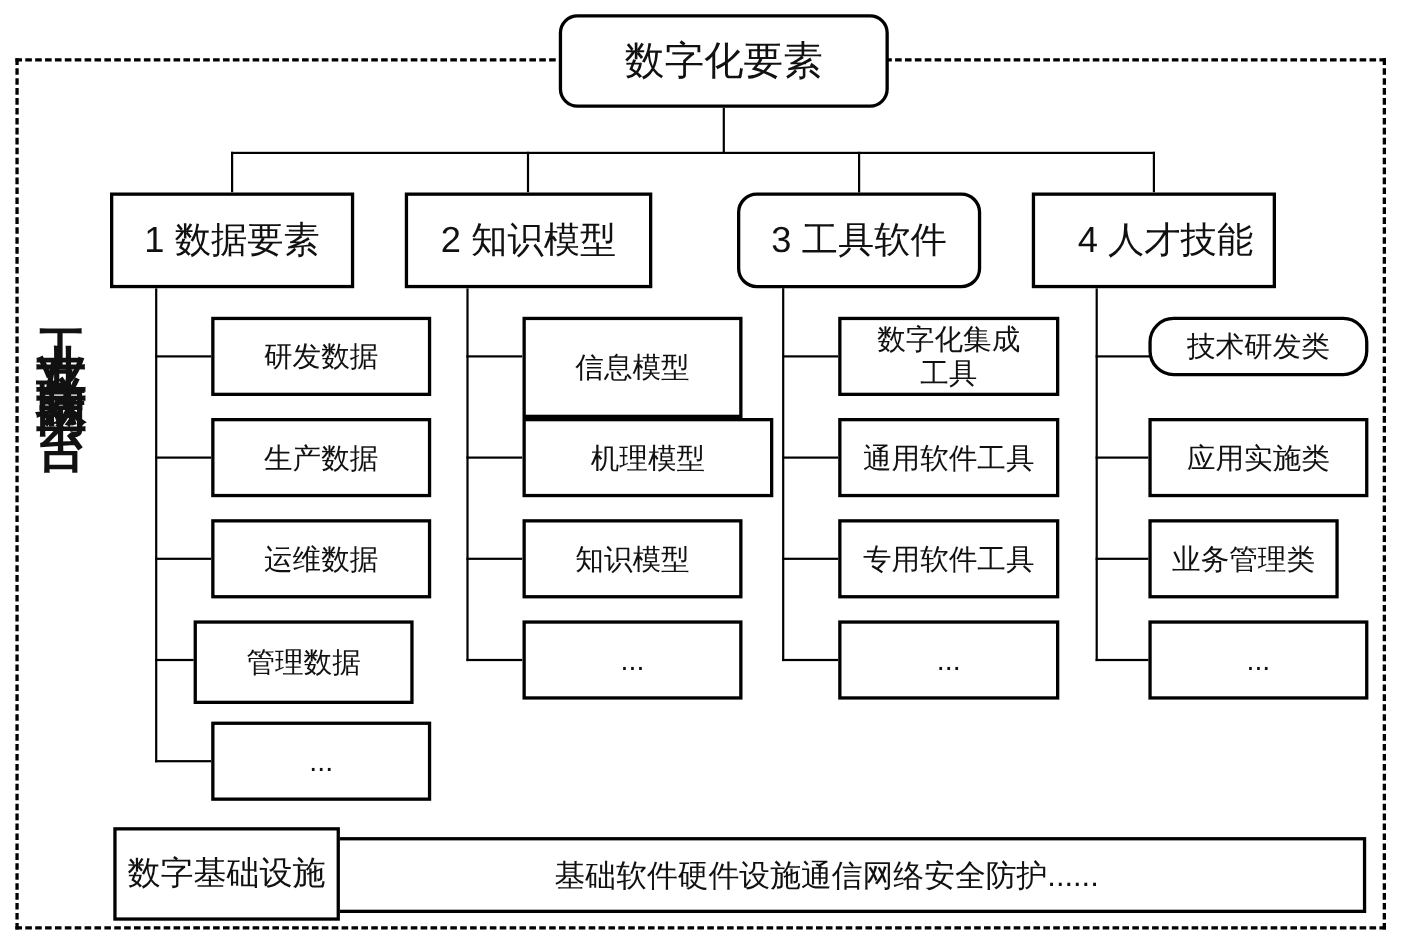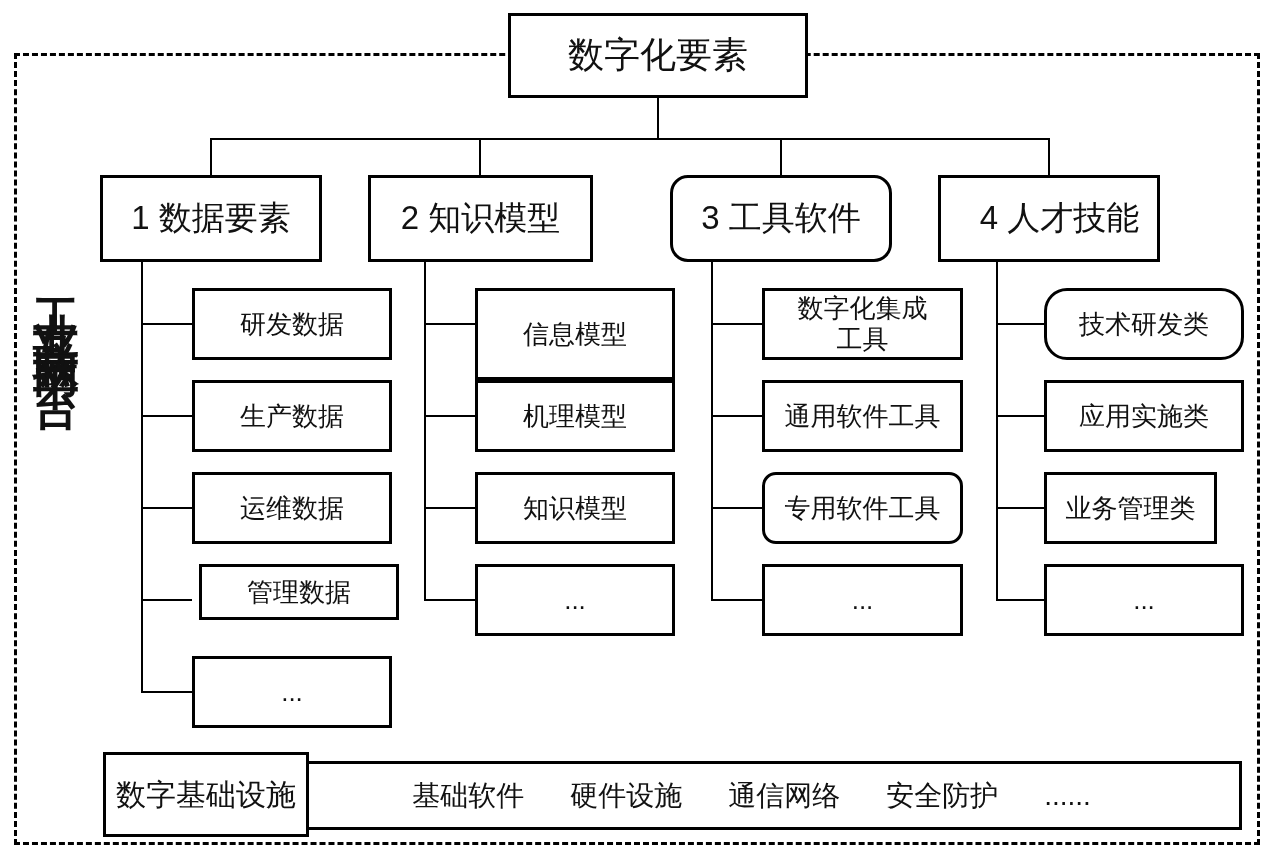--- a/index.html
+++ b/index.html
@@ -43,21 +43,20 @@
   .child-box  { font-size: 26px; }
   .infra-label-box { font-size: 30px; z-index: 3; }
   .infra-bar {
     position: absolute;
     background: #ffffff;
     border: 3px solid #000000;
     box-sizing: border-box;
     display: flex;
     align-items: center;
     justify-content: center;
-    gap: 46px;
     padding-right: 45px;
     font-size: 28px;
     z-index: 2;
   }
   .side-label {
     position: absolute;
     left: 34px; top: 262px;
     writing-mode: vertical-rl;
     text-orientation: upright;
     font-size: 46px;
@@ -102,45 +101,45 @@
   <div class="line" style="left:711px; top:415px; width:51px; height:2px;"></div>
   <div class="line" style="left:711px; top:507px; width:51px; height:2px;"></div>
   <div class="line" style="left:711px; top:599px; width:51px; height:2px;"></div>
 
   <div class="line" style="left:996px; top:262px; width:2px;  height:339px;"></div>
   <div class="line" style="left:996px; top:323px; width:50px; height:2px;"></div>
   <div class="line" style="left:996px; top:415px; width:50px; height:2px;"></div>
   <div class="line" style="left:996px; top:507px; width:50px; height:2px;"></div>
   <div class="line" style="left:996px; top:599px; width:50px; height:2px;"></div>
 
-  <div class="box root-box" style="left:508px; top:13px; width:300px; height:85px;">数字化要素</div>
+  <div class="box root-box" style="left:508px; top:13px; width:300px; height:85px;border-radius:17px;">数字化要素</div>
 
   <div class="box header-box" style="left:100px; top:175px; width:222px; height:87px;">1 数据要素</div>
   <div class="box header-box" style="left:368px; top:175px; width:225px; height:87px;">2 知识模型</div>
   <div class="box header-box" style="left:670px; top:175px; width:222px; height:87px;border-radius:18px;">3 工具软件</div>
   <div class="box header-box" style="left:938px; top:175px; width:222px; height:87px;padding-left:21px;">4 人才技能</div>
 
   <div class="box child-box" style="left:192px; top:288px; width:200px; height:72px;">研发数据</div>
   <div class="box child-box" style="left:192px; top:380px; width:200px; height:72px;">生产数据</div>
   <div class="box child-box" style="left:192px; top:472px; width:200px; height:72px;">运维数据</div>
-  <div class="box child-box" style="left:199px; top:564px; width:200px; height:56px;">管理数据</div>
+  <div class="box child-box" style="left:176px; top:564px; width:200px; height:76px;">管理数据</div>
   <div class="box child-box" style="left:192px; top:656px; width:200px; height:72px;">...</div>
 
   <div class="box child-box" style="left:475px; top:288px; width:200px; height:92px;">信息模型</div>
-  <div class="box child-box" style="left:475px; top:380px; width:200px; height:72px;">机理模型</div>
+  <div class="box child-box" style="left:475px; top:380px; width:228px; height:72px;">机理模型</div>
   <div class="box child-box" style="left:475px; top:472px; width:200px; height:72px;">知识模型</div>
   <div class="box child-box" style="left:475px; top:564px; width:200px; height:72px;">...</div>
 
   <div class="box child-box" style="left:762px; top:288px; width:201px; height:72px; font-size:26px;">数字化集成
 工具</div>
   <div class="box child-box" style="left:762px; top:380px; width:201px; height:72px;">通用软件工具</div>
-  <div class="box child-box" style="left:762px; top:472px; width:201px; height:72px;border-radius:14px;">专用软件工具</div>
+  <div class="box child-box" style="left:762px; top:472px; width:201px; height:72px;">专用软件工具</div>
   <div class="box child-box" style="left:762px; top:564px; width:201px; height:72px;">...</div>
 
-  <div class="box child-box" style="left:1044px; top:288px; width:200px; height:72px;border-radius:23px;">技术研发类</div>
+  <div class="box child-box" style="left:1044px; top:288px; width:200px; height:54px;border-radius:23px;">技术研发类</div>
   <div class="box child-box" style="left:1044px; top:380px; width:200px; height:72px;">应用实施类</div>
   <div class="box child-box" style="left:1044px; top:472px; width:173px; height:72px;">业务管理类</div>
   <div class="box child-box" style="left:1044px; top:564px; width:200px; height:72px;">...</div>
 
   <div class="infra-bar" style="left:306px; top:761px; width:936px; height:69px;">
     <span>基础软件</span>
     <span>硬件设施</span>
     <span>通信网络</span>
     <span>安全防护</span>
     <span>......</span>

